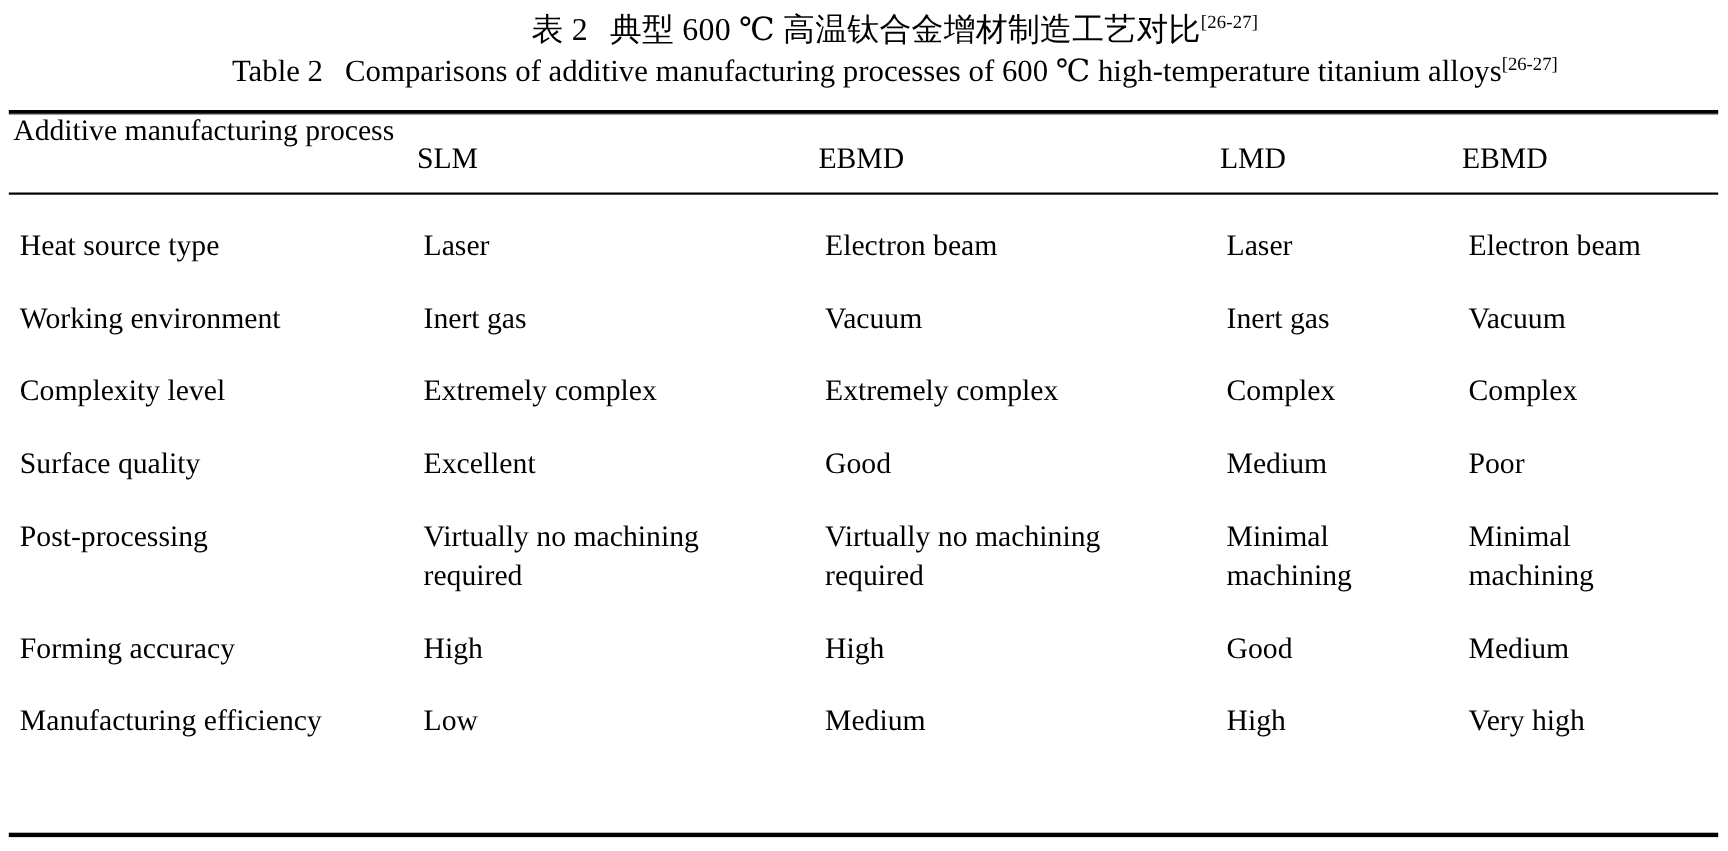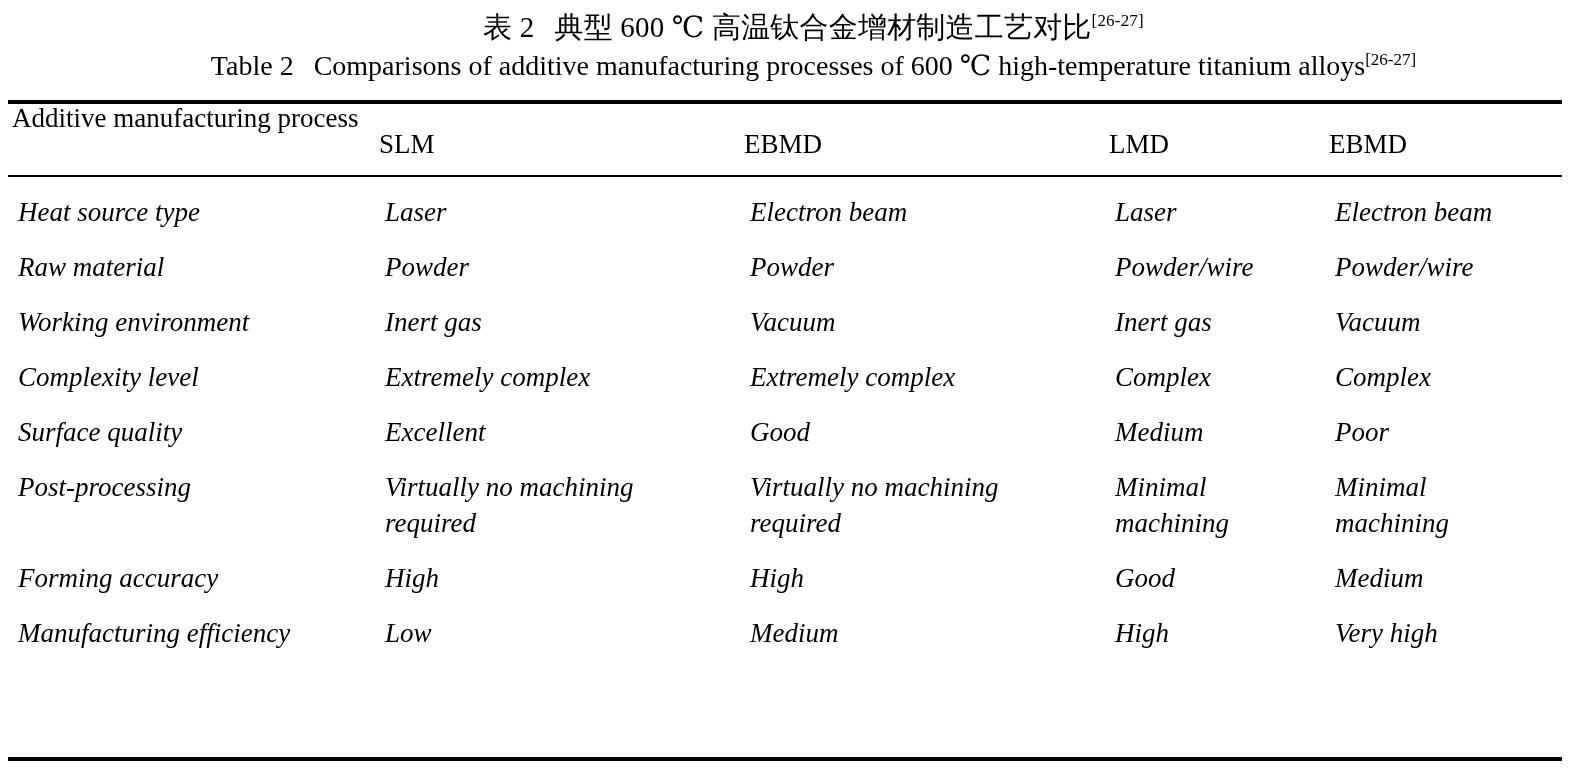--- a/index.html
+++ b/index.html
@@ -118,23 +118,22 @@
   col.c1 { width: 367px; }
   col.c2 { width: 365px; }
   col.c3 { width: 365px; }
   col.c4 { width: 220px; }
   col.c5 { width: 237px; }
 
   .cell-pad { padding-left: 6px; }
 
   
   tr.body-row td {
-    padding-top: 19px;
+    padding-top: 30px;
     padding-bottom: 0;
-    font-style: italic;
   }
   tr.body-row td.cell-pad { padding-left: 6px; }
 
   .nowrapish { white-space: pre-line; }
 </style>
 </head>
 <body>
 
 <div class="page">
 
@@ -172,27 +171,20 @@
       <tbody>
 
         <tr class="body-row">
           <td class="cell-pad">Heat source type</td>
           <td class="cell-pad nowrapish">Laser</td>
           <td class="cell-pad nowrapish">Electron beam</td>
           <td class="cell-pad nowrapish">Laser</td>
           <td class="cell-pad nowrapish">Electron beam</td>
         </tr>
 
-        <tr class="body-row">
-          <td class="cell-pad">Raw material</td>
-          <td class="cell-pad nowrapish">Powder</td>
-          <td class="cell-pad nowrapish">Powder</td>
-          <td class="cell-pad nowrapish">Powder/wire</td>
-          <td class="cell-pad nowrapish">Powder/wire</td>
-        </tr>
 
         <tr class="body-row">
           <td class="cell-pad">Working environment</td>
           <td class="cell-pad nowrapish">Inert gas</td>
           <td class="cell-pad nowrapish">Vacuum</td>
           <td class="cell-pad nowrapish">Inert gas</td>
           <td class="cell-pad nowrapish">Vacuum</td>
         </tr>
 
 

